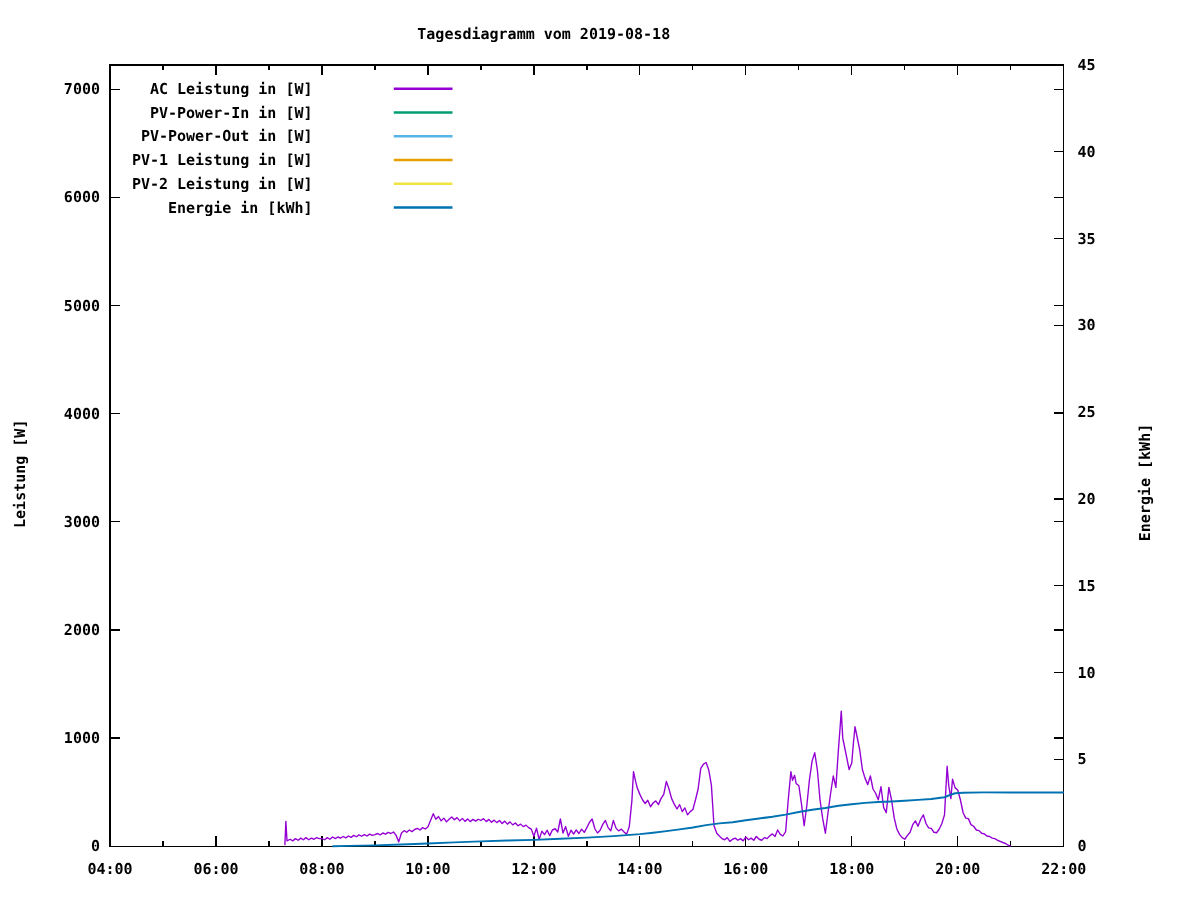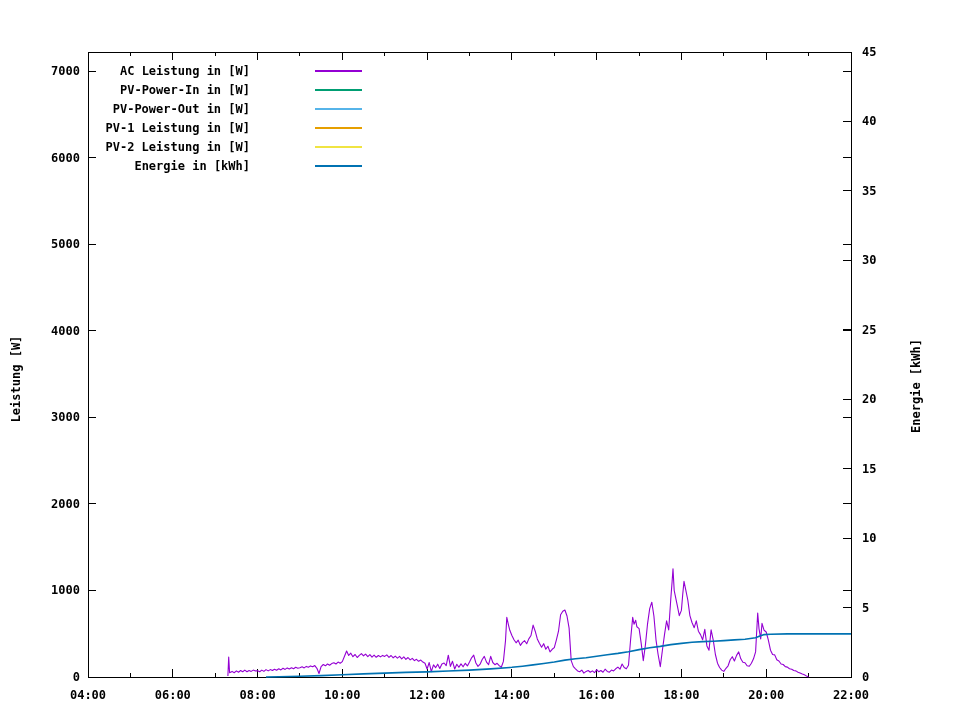--- a/index.html
+++ b/index.html
@@ -11,20 +11,21 @@
           transform:rotate(-90deg);}
   #ylabel{left:-84px;top:372px;}
   #y2label{left:816px;top:379px;}
   svg text{font-family:"DejaVu Sans Mono","Liberation Mono",monospace;
            font-size:12px;font-weight:700;fill:#000;}
 </style>
 </head>
 <body>
 
 <div id="stage">
+  <div class="chart-title">Tagesdiagramm vom 2019-08-18</div>
   <div id="ylabel" class="vlabel">Leistung [W]</div>
   <div id="y2label" class="vlabel">Energie [kWh]</div>
   <svg id="plot" width="960" height="720" style="position:absolute;left:0;top:0;">
       <rect x="88" y="52" width="763" height="625" fill="none" stroke="#000" stroke-width="1" shape-rendering="crispEdges"></rect>
       <line x1="88" y1="677" x2="88" y2="669" stroke="#000" stroke-width="1" shape-rendering="crispEdges"></line>
       <line x1="88" y1="52" x2="88" y2="60" stroke="#000" stroke-width="1" shape-rendering="crispEdges"></line>
       <text x="88" y="699" text-anchor="middle">04:00</text>
       <line x1="172.77777777777777" y1="677" x2="172.77777777777777" y2="669" stroke="#000" stroke-width="1" shape-rendering="crispEdges"></line>
       <line x1="172.77777777777777" y1="52" x2="172.77777777777777" y2="60" stroke="#000" stroke-width="1" shape-rendering="crispEdges"></line>
       <text x="172.77777777777777" y="699" text-anchor="middle">06:00</text>

